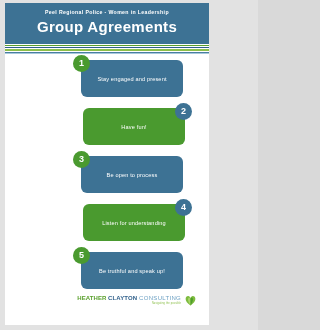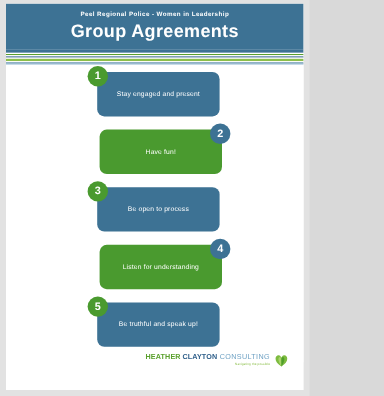--- a/index.html
+++ b/index.html
@@ -12,21 +12,21 @@
     position: relative;
     width: 258px;
     height: 330px;
     overflow: hidden;
     background: #e2e2e2;
   }
   .sheet {
     position: absolute;
     left: 5px;
     top: 3px;
-    width: 248px;
+    width: 204px;
     height: 322px;
     background: #ffffff;
     overflow: hidden;
   }
 
   
   .header {
     position: relative;
     height: 38px;
     background: #3d7294;

